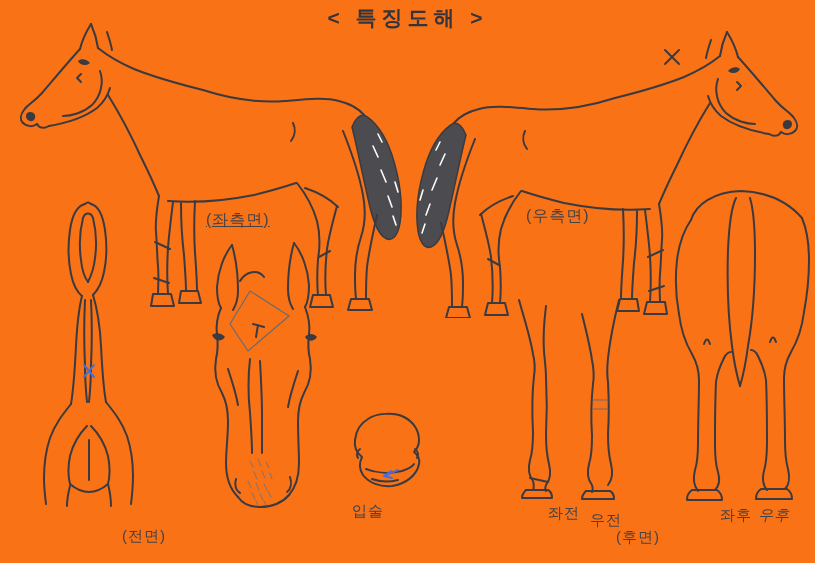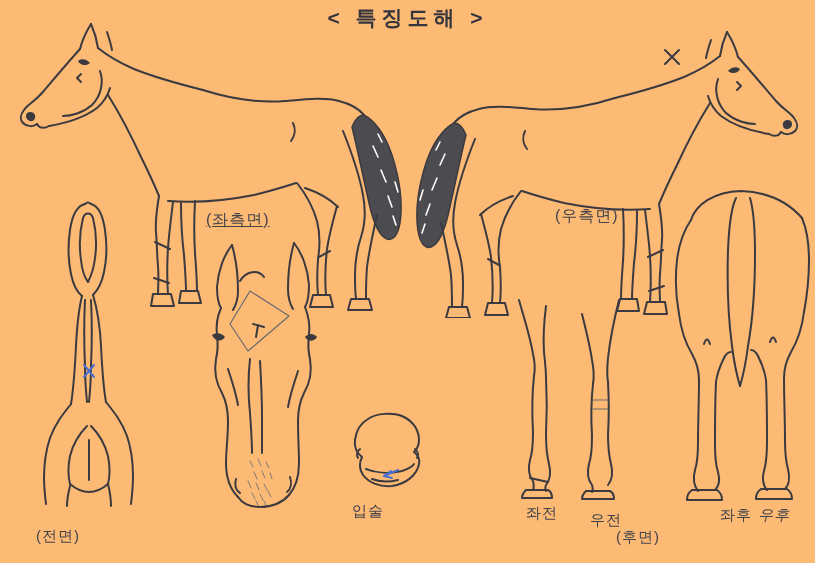--- a/index.html
+++ b/index.html
@@ -1,19 +1,19 @@
 <!DOCTYPE html>
 <html><head>
 <meta charset="utf-8">
 <style>
   html,body{margin:0;padding:0;}
   #page{
     position:relative;
     width:815px;height:563px;
-    background:#fdba74;
+    background:#f97316;
     overflow:hidden;
     font-family:"Liberation Sans", sans-serif;
   }
   .drawing{position:absolute;}
   .cap{
     position:absolute;
     color:#43434b;
     font-size:15px;
     letter-spacing:1px;
     white-space:nowrap;
@@ -182,26 +182,26 @@
     <path d="M38 158 C40 152 42 152 44 158"></path>
     <path d="M138 126 C136 142 131 156 125 166 C120 175 118 184 118 192 C118 212 119 234 119 254 C119 266 120 276 122 283 C124 291 123 299 119 303"></path>
     <path d="M92 170 C96 178 99 186 100 194 C101 214 101 236 101 256 C101 268 100 278 98 285 C96 292 97 300 101 304"></path>
     <path d="M95 303 C92 305 90 309 90 313 L126 313 C126 309 124 305 121 303 Z"></path>
     <path d="M104 156 C106 150 108 150 110 156"></path>
     <path d="M58 172 C60 168 63 166 65 166"></path>
     <path d="M92 170 C90 166 87 164 85 164"></path>
   </svg>
 
   <div class="cap" style="left:206px;top:210px;font-size:16px;text-decoration:underline;">(좌측면)</div>
-  <div class="cap" style="left:526px;top:206px;font-size:16px;margin-left:29px;">(우측면)</div>
-
-  <div class="cap" style="left:36px;top:527px;width:130px;text-align:left;">(전면)</div>
+  <div class="cap" style="left:526px;top:206px;font-size:16px;">(우측면)</div>
+
+  <div class="cap" style="left:36px;top:527px;width:130px;text-align:right;">(전면)</div>
 
   <div class="cap" style="left:352px;top:502px;">입술</div>
 
-  <div class="cap" style="left:526px;top:504px;">좌전</div>
+  <div class="cap" style="left:548px;top:504px;">좌전</div>
   <div class="cap" style="left:590px;top:511px;">우전</div>
   <div class="cap" style="left:616px;top:528px;">(후면)</div>
 
   <div class="cap" style="left:720px;top:506px;">좌후</div>
   <div class="cap" style="left:758px;top:506px;font-style:italic;">우후</div>
 
 </div>
 
 </body></html>

